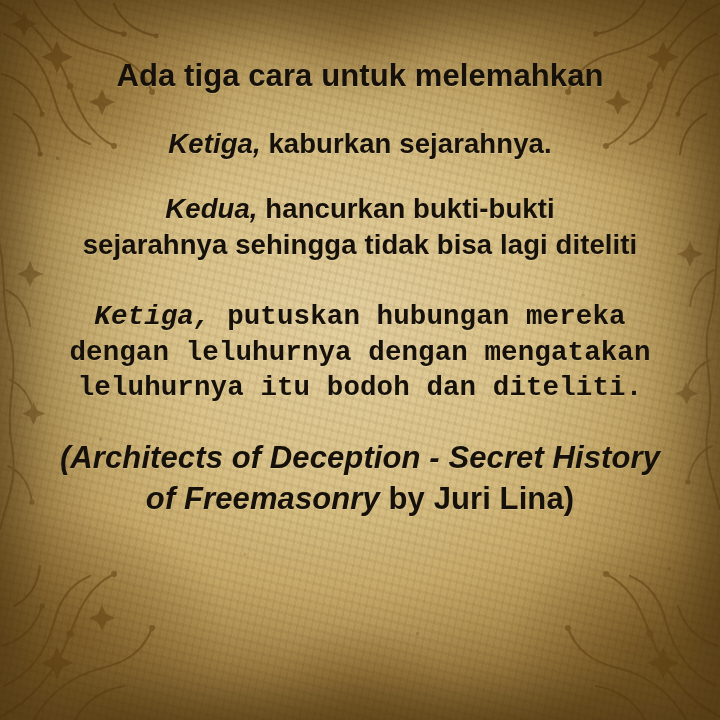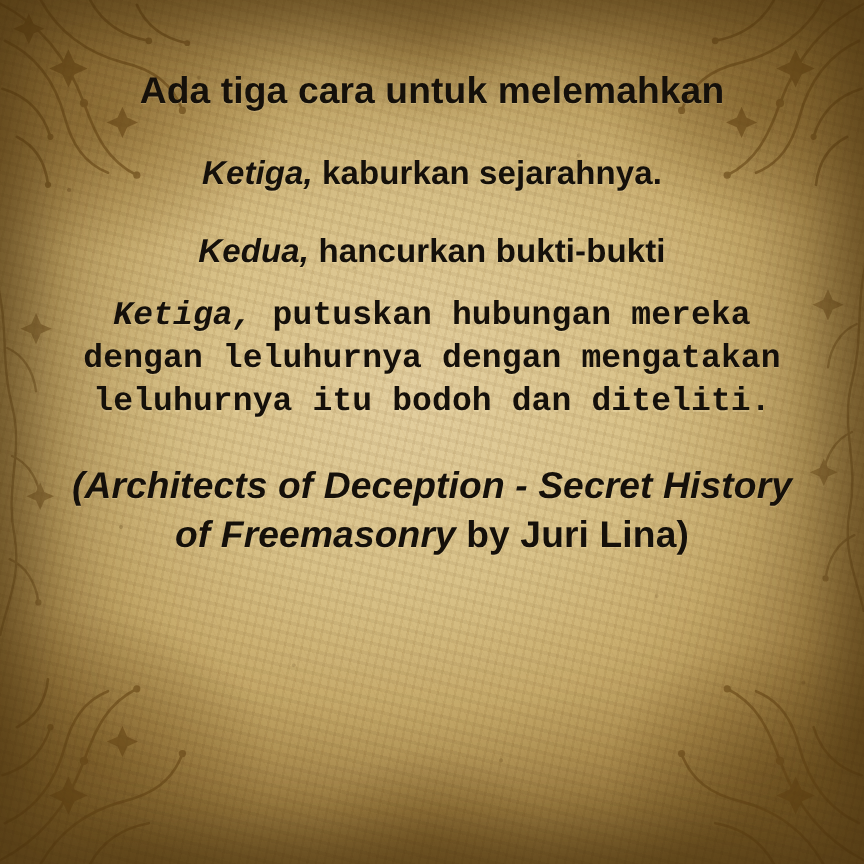--- a/index.html
+++ b/index.html
@@ -116,21 +116,21 @@
     font-weight: 700;
     letter-spacing: 0.1px;
     text-shadow: 0 1px 0 rgba(255,240,200,0.22);
   }
   .p-head {
     font-size: 31px;
     line-height: 1.28;
     margin-bottom: 30px;
   }
   .p-1 { margin-bottom: 30px; }
-  .p-2 { margin-bottom: 19px; }
+  .p-2 { margin-bottom: 36px; }
   .p-3 { margin-bottom: 32px; font-family: Liberation Mono, monospace; }
   .p-src {
     font-style: italic;
     font-size: 31px;
     line-height: 1.32;
   }
   .em { font-style: italic; }
   .nonem { font-style: normal; }
 </style>
 </head>
@@ -259,20 +259,21 @@
     </div>
 
     <div class="para p-1">
       <span class="em">Ketiga,</span><span> kaburkan sejarahnya.</span>
     </div>
 
     <div class="para p-2">
       <div>
         <span class="em">Kedua,</span><span> hancurkan bukti-bukti</span>
       </div>
+      <div>sejarahnya sehingga tidak bisa lagi diteliti</div>
     </div>
 
     <div class="para p-3">
       <div>
         <span class="em">Ketiga,</span><span> putuskan hubungan mereka</span>
       </div>
       <div>dengan leluhurnya dengan mengatakan</div>
       <div>leluhurnya itu bodoh dan diteliti.</div>
     </div>
 

